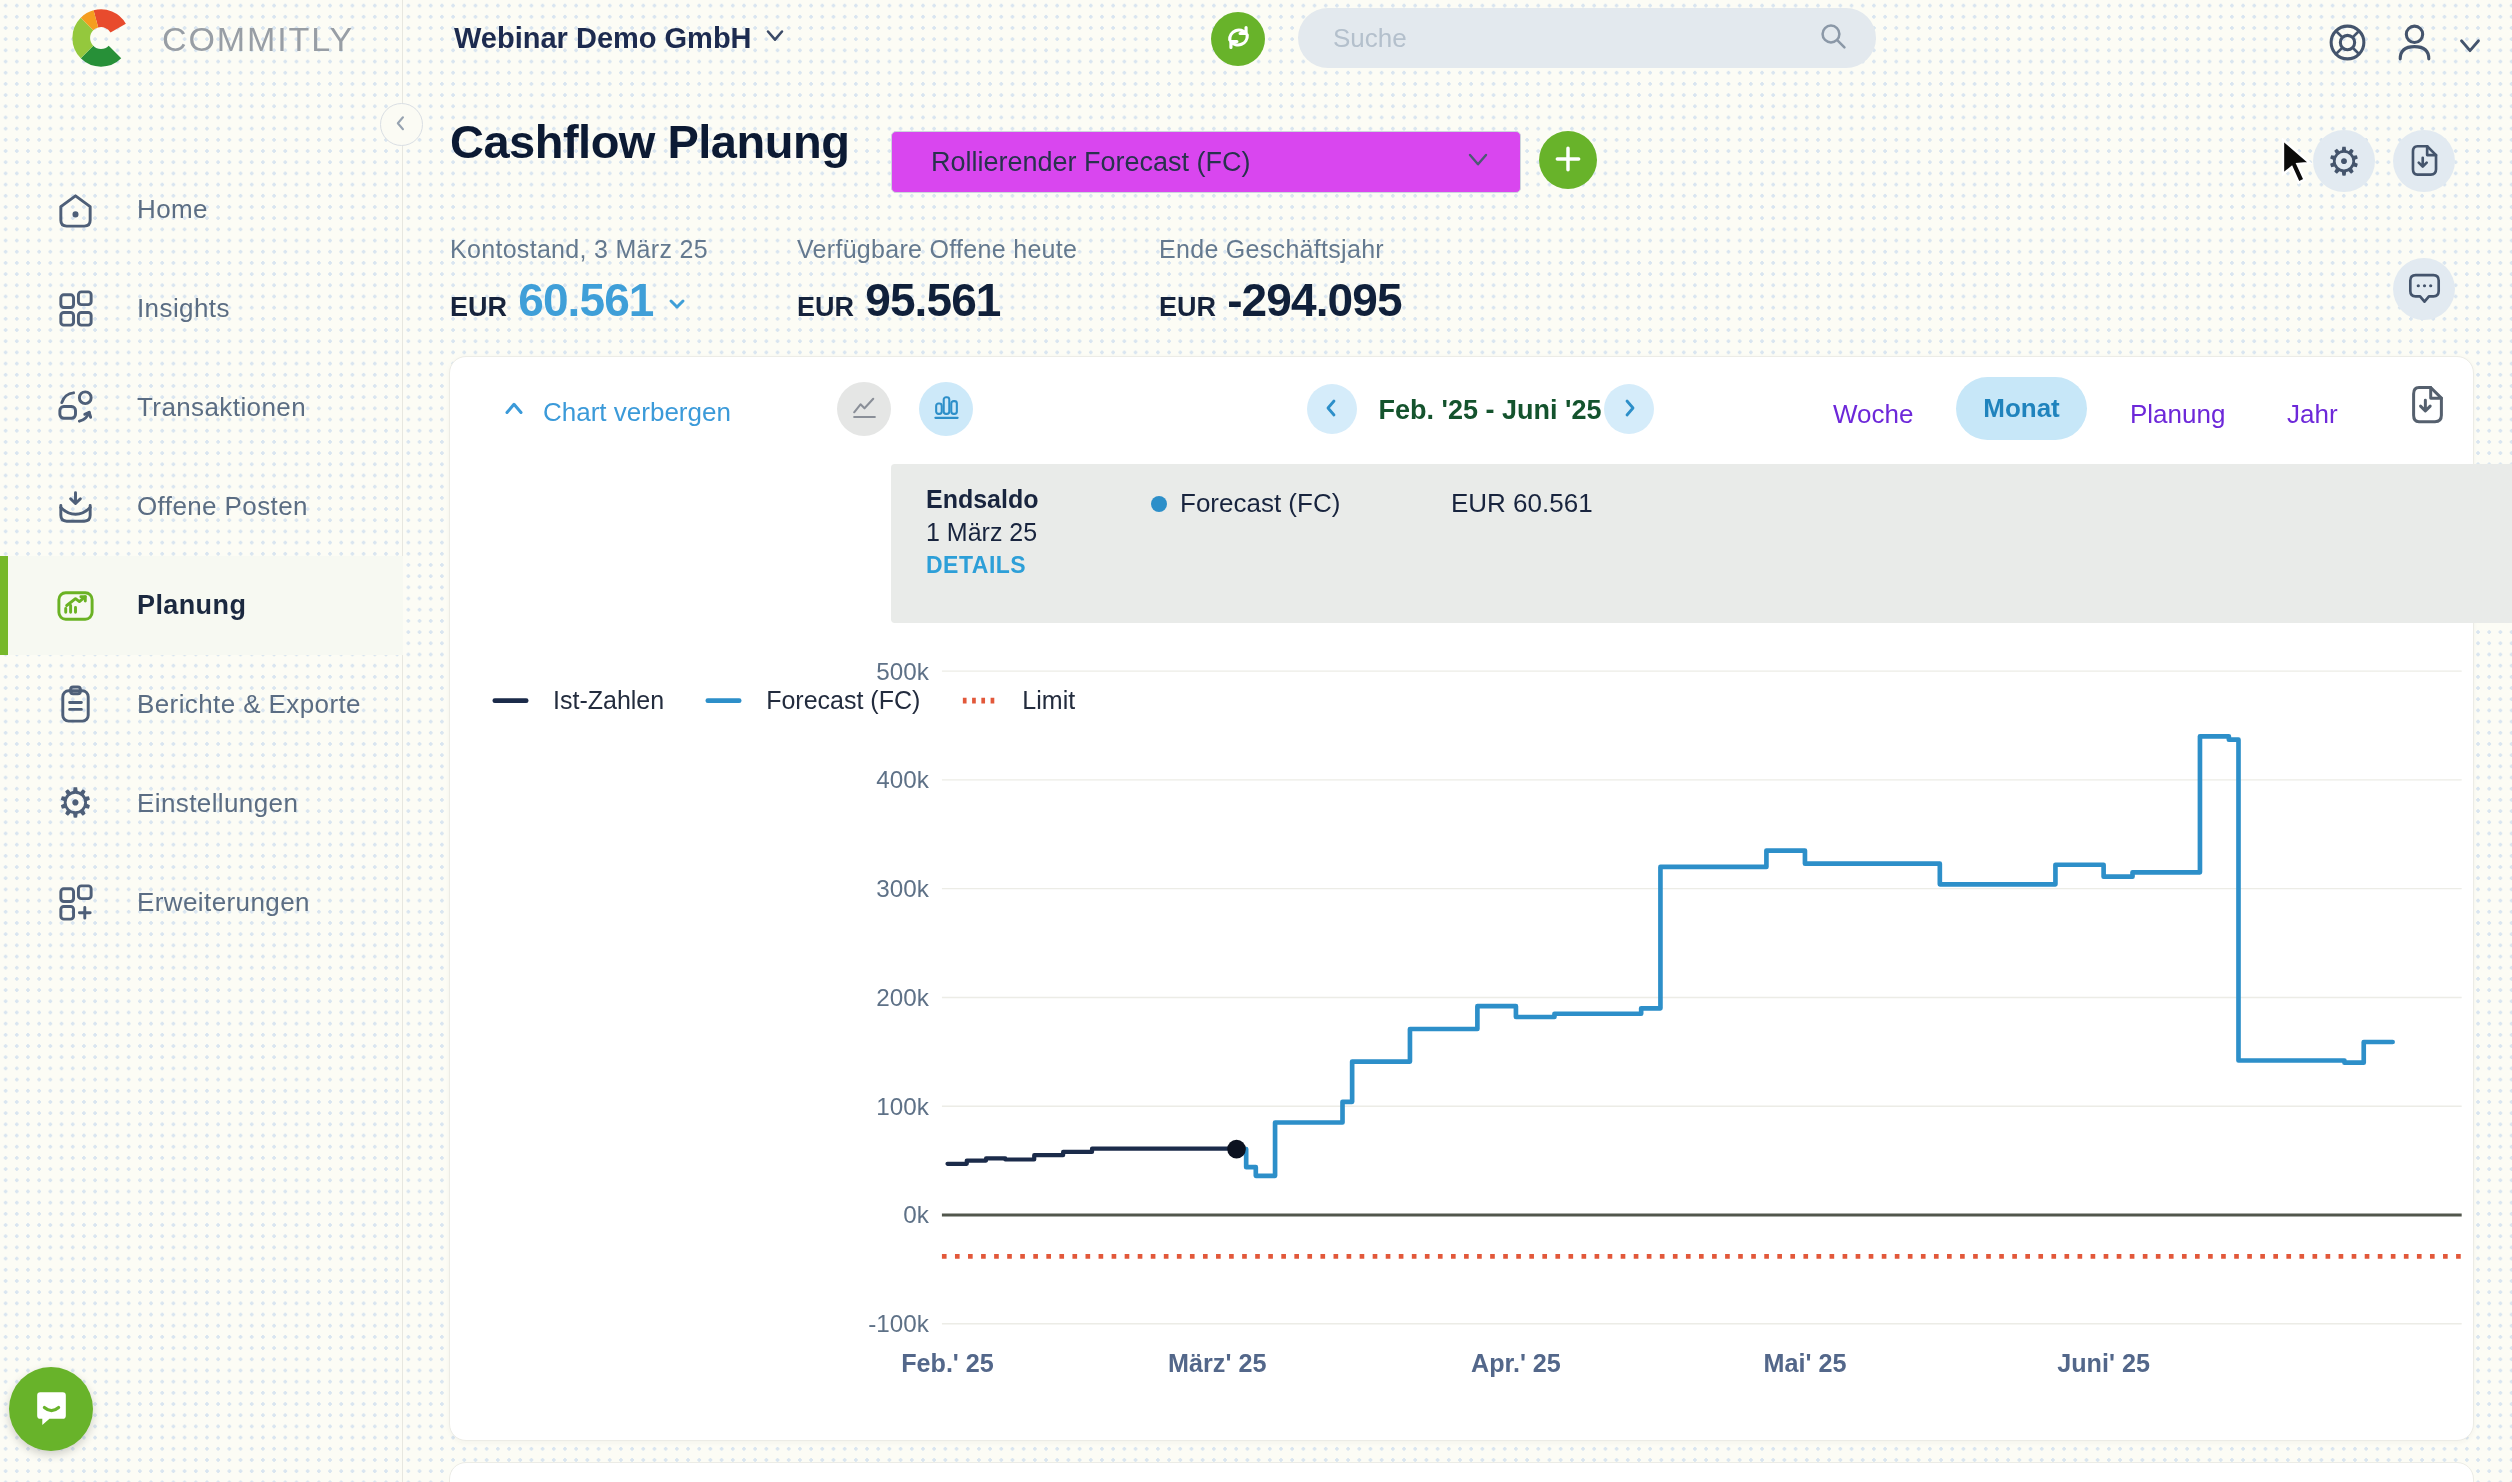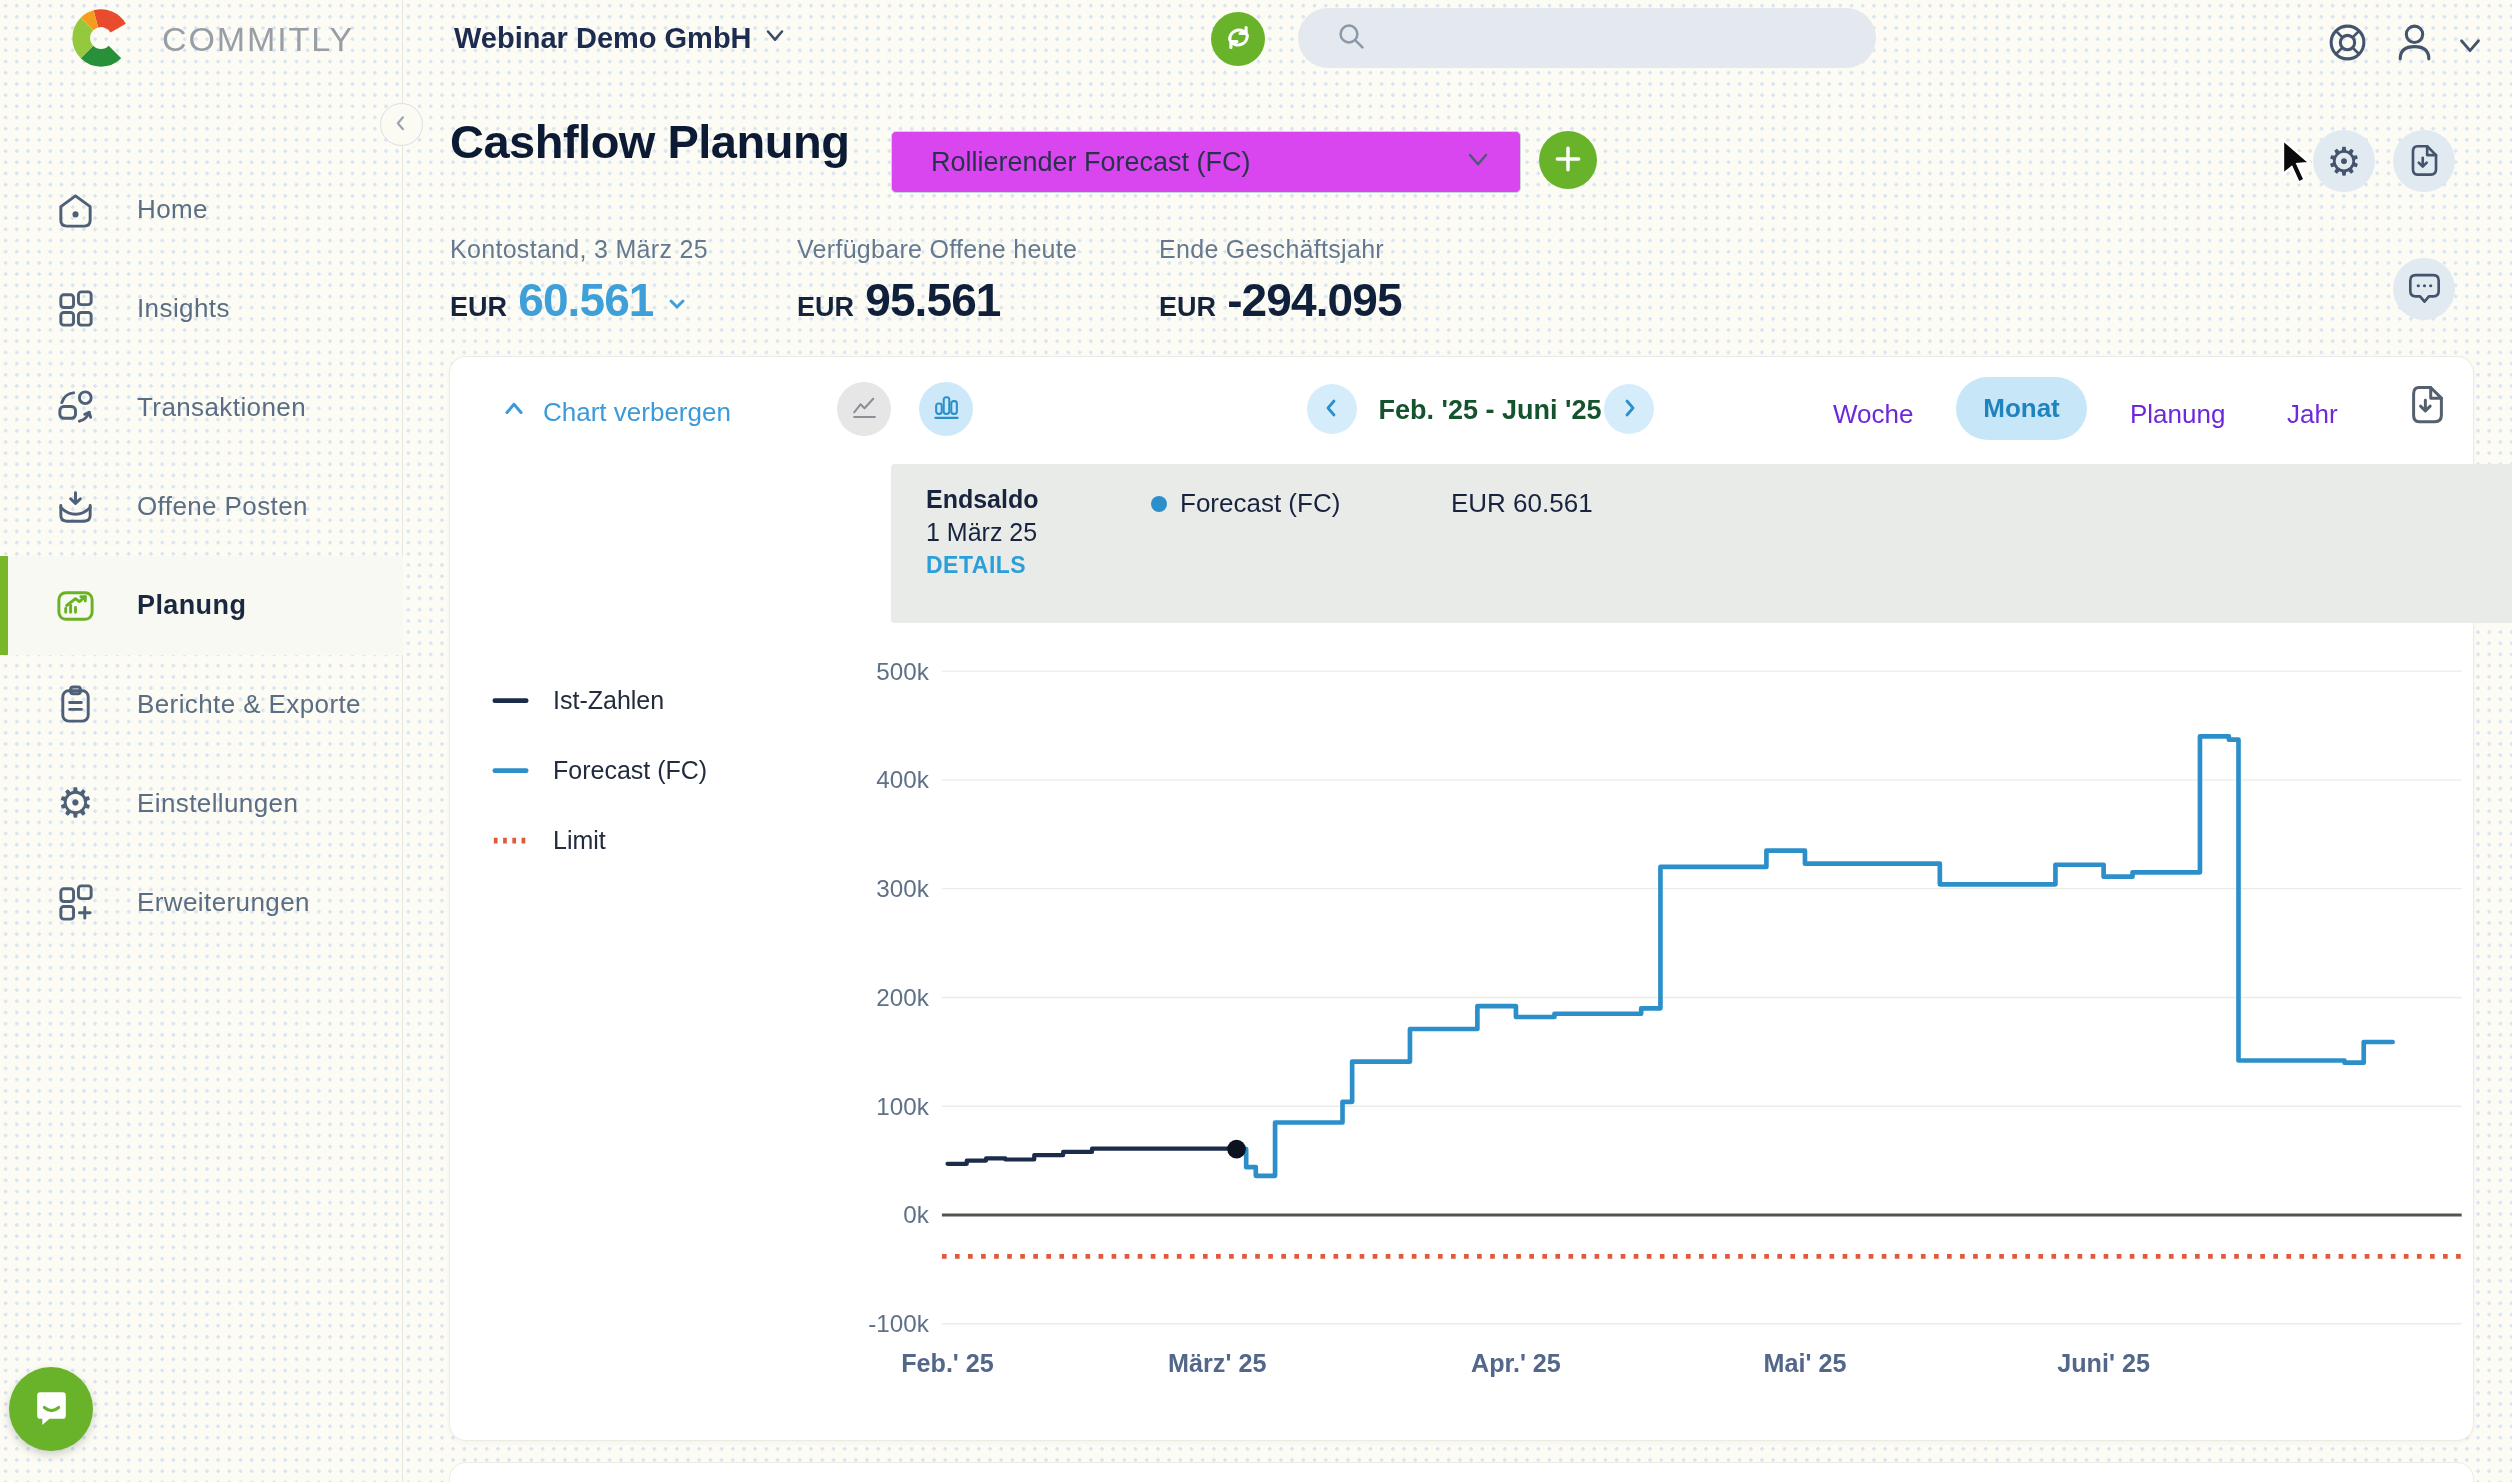--- a/index.html
+++ b/index.html
@@ -57,21 +57,21 @@
   .range-nav-text{left:1378px;top:395px;width:224px;text-align:center;font-size:27px;font-weight:700;color:#14532d}
   .gran{font-size:26px;font-weight:500;color:#6d28d9}
   .gran.pill{background:#c7e7f8;border-radius:32px;font-weight:700;color:#1f83bd}
   .tooltip-bar{left:891px;top:464px;width:1670px;height:159px;background:#e9ebe9;border-radius:3.7px}
   .tt-title{position:absolute;left:35px;top:20.5px;font-size:25px;font-weight:bold;color:#18243e}
   .tt-date{position:absolute;left:35px;top:54px;font-size:25px;color:#18243e}
   .tt-details{position:absolute;left:35px;top:88px;font-size:23px;font-weight:bold;letter-spacing:0.5px;color:#2d9fd8;cursor:pointer}
   .tt-series{position:absolute;left:260px;top:24px;display:flex;align-items:center;gap:13px;font-size:26px;color:#18243e}
   .tt-dot{width:16px;height:16px;border-radius:50%;background:#2d8fc9}
   .tt-value{position:absolute;left:560px;top:24px;font-size:26px;color:#18243e}
-  .legend{left:492px;top:686px;display:flex;flex-direction:column;gap:41px}
+  .legend{left:492px;top:686px;display:flex;flex-direction:row;gap:41px}
   .legend-row{display:flex;align-items:center;gap:24px;font-size:25px;color:#232c3e}
   #chart-svg{left:858px;top:658px}
   #chart-svg text{font-family:"Liberation Sans",sans-serif}
 
   .cursor{left:2280px;top:138px;z-index:50}
 </style>
 </head>
 <body>
 
 <aside class="abs sidebar">
@@ -200,20 +200,21 @@
     <svg width="35" height="35" viewBox="0 0 44 44" fill="none" stroke="#fff" stroke-width="4" stroke-linecap="round" stroke-linejoin="round">
         <path d="M11 25 a 11.5 11.5 0 0 1 20.5 -8"></path>
         <path d="M31.5 9.5 v7.5 h-7.5"></path>
         <path d="M33 19 a 11.5 11.5 0 0 1 -20.5 8"></path>
         <path d="M12.5 34.5 v-7.5 h7.5"></path>
       </svg>
   </span>
 </button>
 
 <div class="abs search">
+  <input type="text" placeholder="Suche" style="">
   <span>
     <svg width="37" height="37" viewBox="0 0 44 44" fill="none" stroke="#8b98a7" stroke-width="3" stroke-linecap="round">
         <circle cx="19" cy="19" r="10"></circle>
         <path d="M27 27 L35 35"></path>
       </svg>
   </span>
 </div>
 
 <button class="abs top-icon" style="left:2325px;top:19.6px">
   <span>

